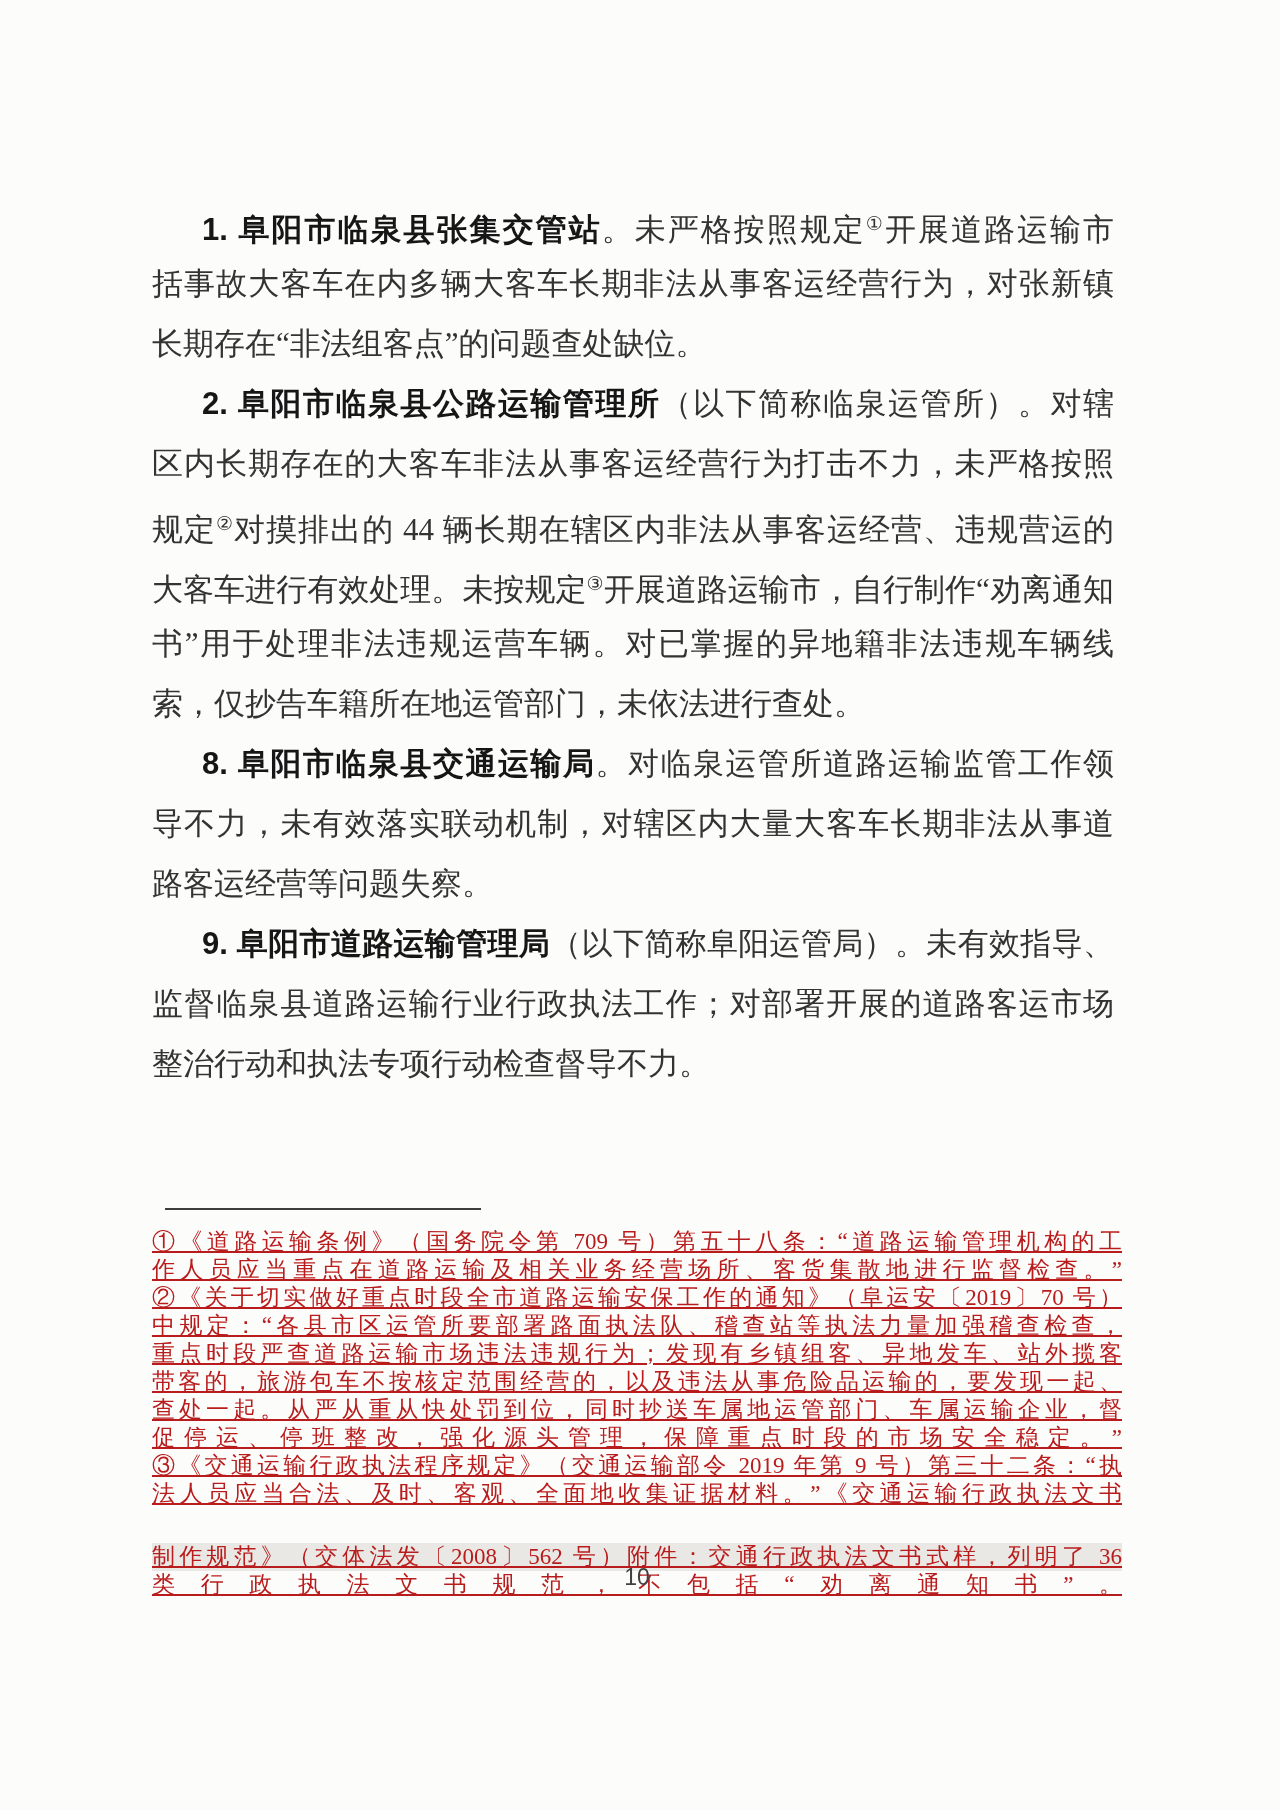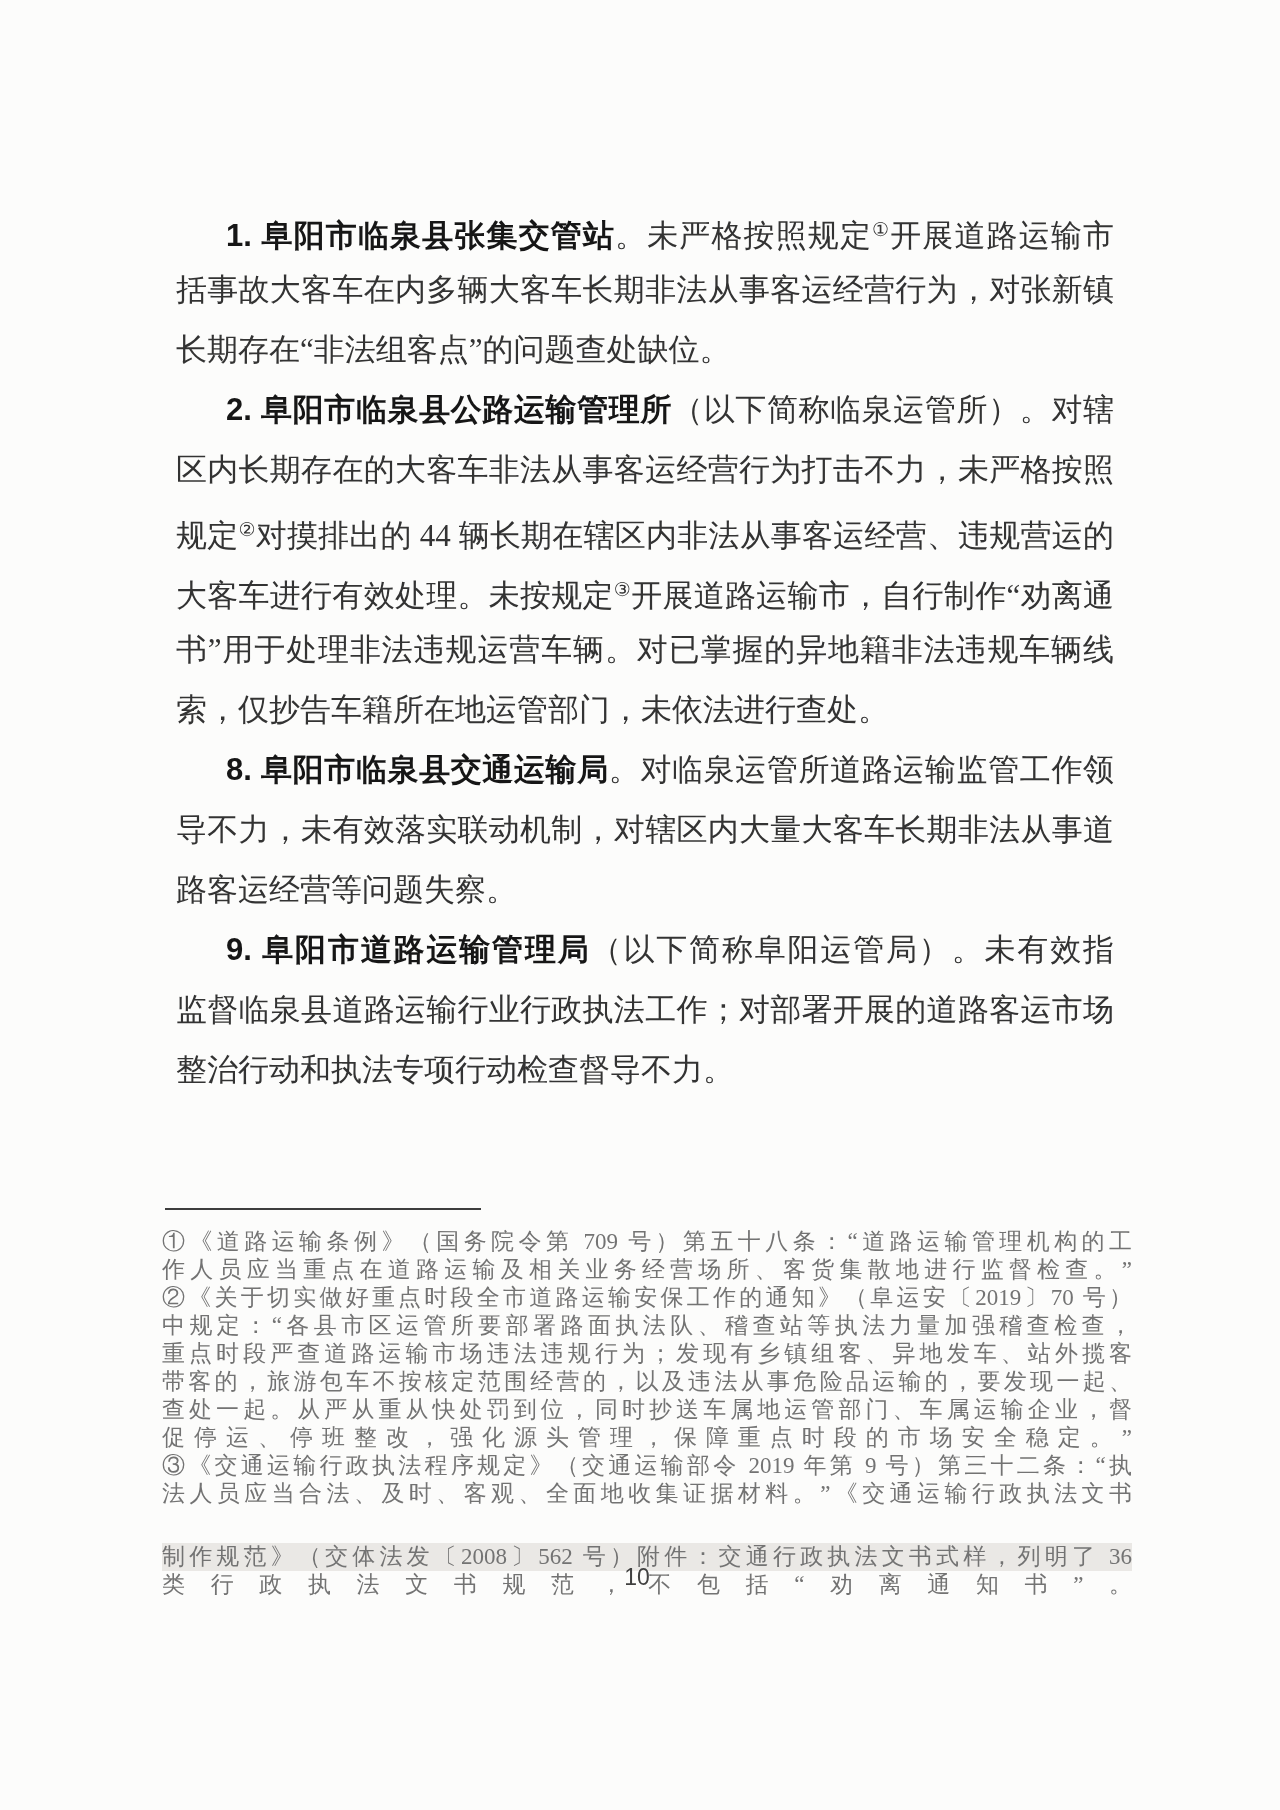--- a/index.html
+++ b/index.html
@@ -10,39 +10,38 @@
     background:#fcfcfb;
     font-family:"Liberation Serif","DejaVu Serif",serif;
     color:#333;
     overflow:hidden;
   }
   .body-text{
     position:absolute;left:152px;top:200px;width:962px;
     font-size:31px;
   }
   .body-text .line{
-    height:60px;line-height:60px;
+    height:60px;line-height:48px;
     text-align:justify;text-align-last:justify;
     overflow:hidden;
-    margin-left:24px;
   }
   .body-text .line.first{text-indent:50px;}
   .line.last{text-align:center;text-align-last:left;}
   .lead{
     font-family:"Liberation Sans","DejaVu Sans",sans-serif;
     font-weight:700;color:#161616;
   }
   .sup{font-size:19px;vertical-align:10px;}
   .fn-sep{
     position:absolute;left:165px;top:1208px;width:316px;height:0;
     border-top:2px solid #3d3d3d;
   }
   .footnotes{
-    position:absolute;left:162px;top:1228px;width:970px;
-    font-size:23px;color:#737373;
+    position:absolute;left:152px;top:1228px;width:970px;
+    font-size:23px;color:#b91c1c;text-decoration:underline;
   }
   .footnotes .line{
     height:28px;line-height:28px;
     text-align:justify;text-align-last:justify;
     overflow:hidden;
   }
   .footnotes .line.hl{background:#eae8e5;margin-top:35px;}
   .page-number{
     position:absolute;left:152px;top:1564px;width:970px;
     text-align:center;font-size:23px;color:#404040;

